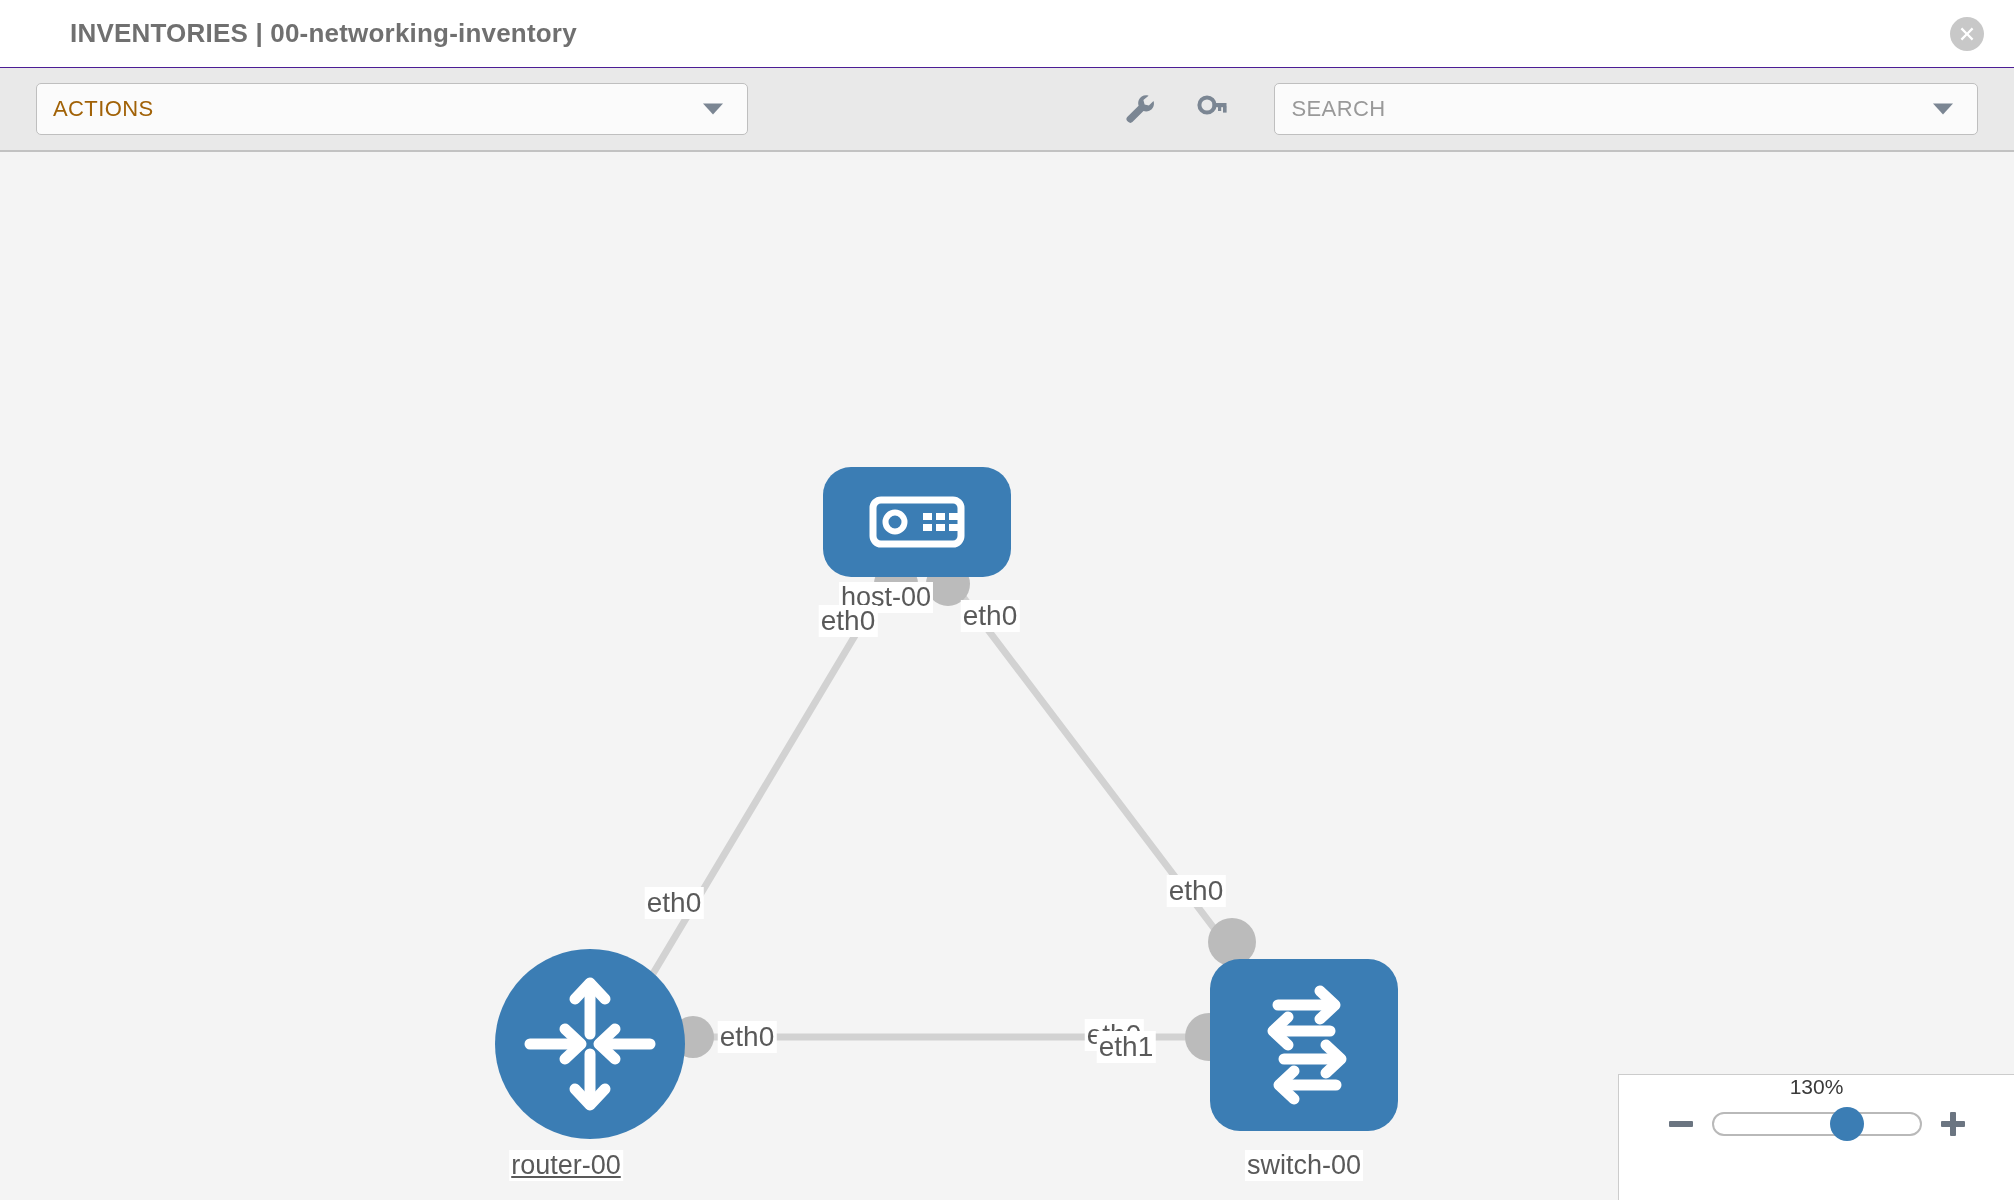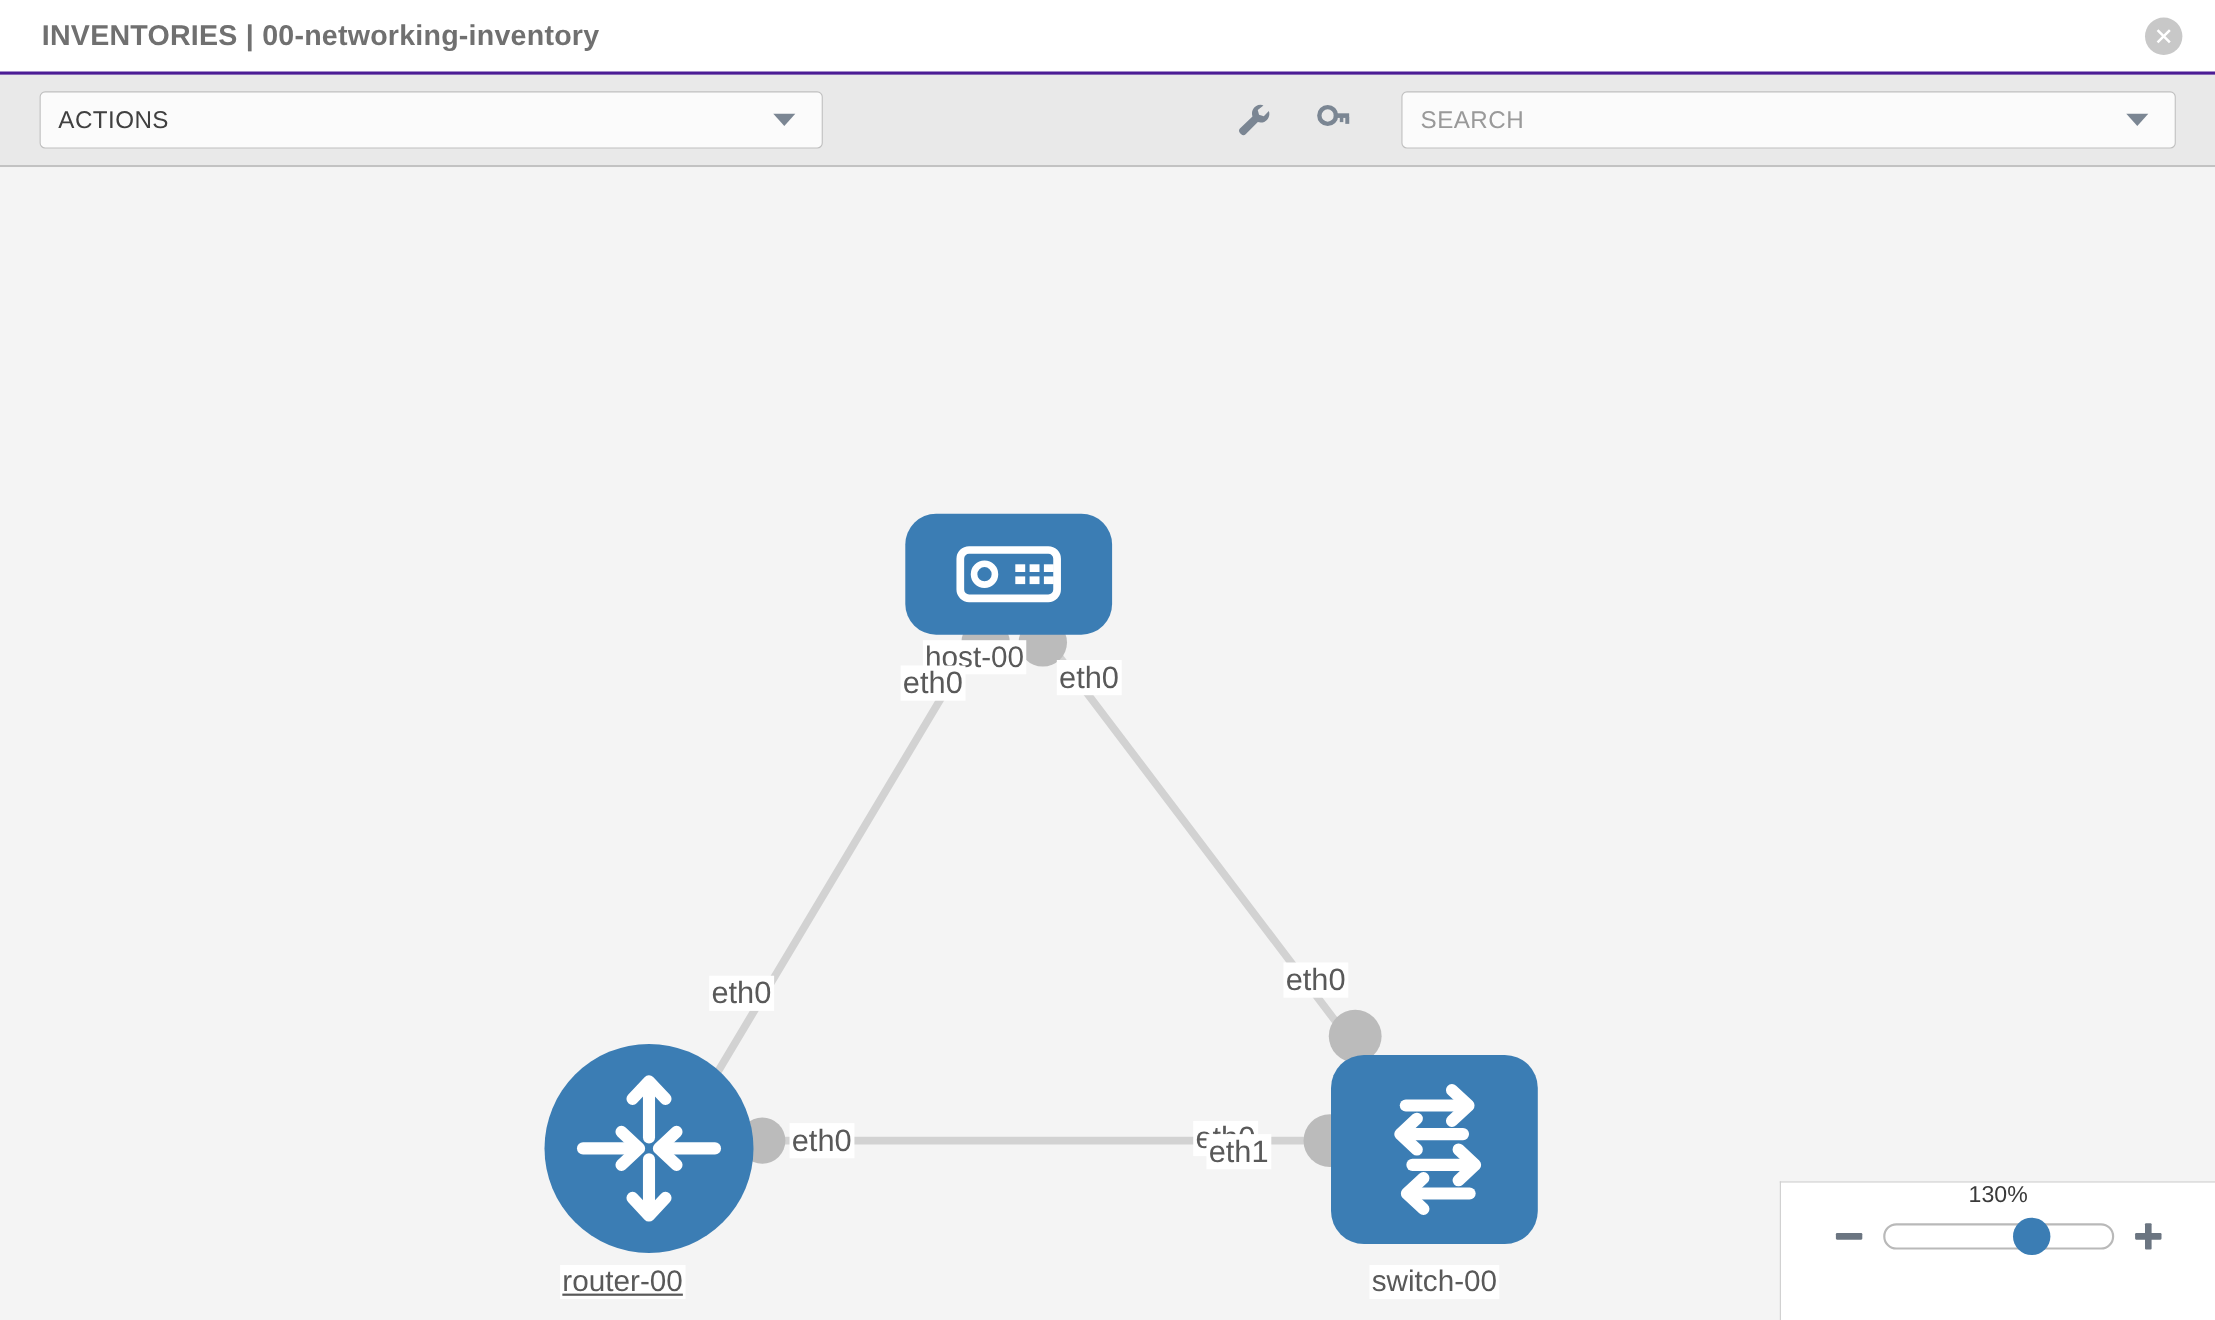--- a/index.html
+++ b/index.html
@@ -20,23 +20,24 @@
     display: flex;
     flex-direction: column;
   }
 
   
   .header {
     position: relative;
     height: 68px;
     flex: 0 0 68px;
     background: #ffffff;
-    border-bottom: 3px solid #4c1d95;
-    display: flex;
-    align-items: center;
+    border-bottom: 1px solid #4c1d95;
+    display: flex;
+    align-items: center;
+    padding-left: 32px;
   }
   .header-title {
     margin-left: 38px;
     font-size: 26px;
     font-weight: bold;
     color: #707070;
     letter-spacing: 0.2px;
     white-space: nowrap;
   }
   .close-btn {
@@ -73,21 +74,21 @@
     background: #fbfbfb;
     border: 1px solid #bfbfbf;
     border-radius: 5px;
     display: flex;
     align-items: center;
     padding: 0 16px;
     cursor: pointer;
   }
   .actions-select .sel-label {
     font-size: 22px;
-    color: #404040;
+    color: #a16207;
     letter-spacing: 0.4px;
   }
   .caret {
     position: absolute;
     right: 24px;
     top: 50%;
     transform: translateY(-50%);
     width: 0; height: 0;
     border-left: 10px solid transparent;
     border-right: 10px solid transparent;

